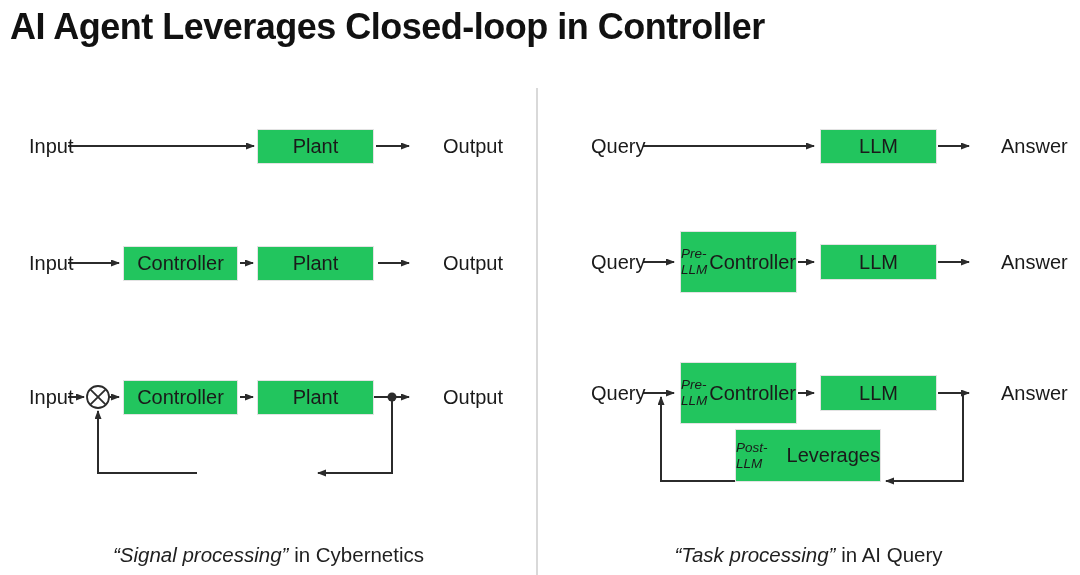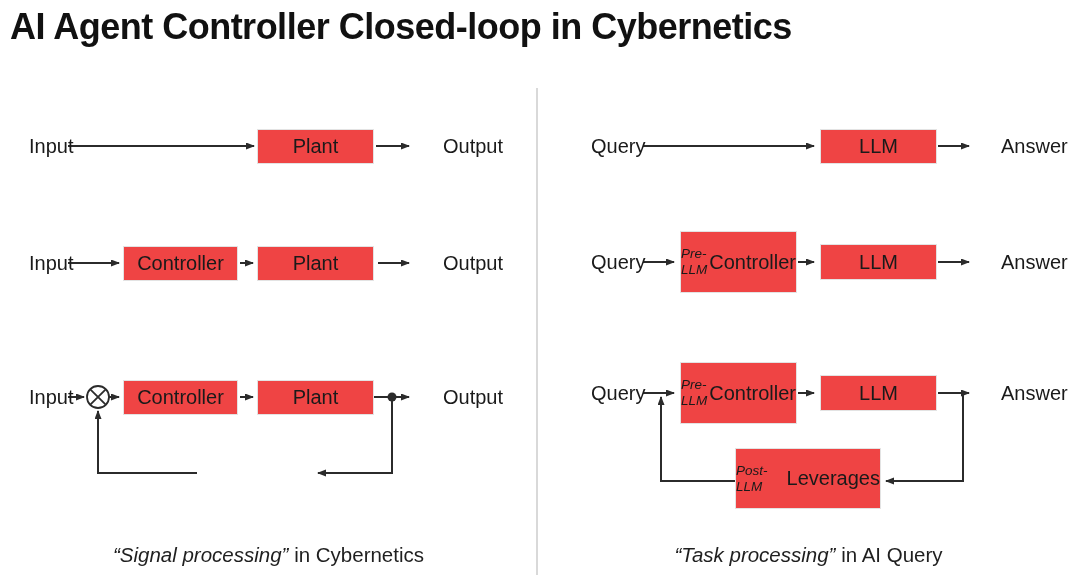--- a/index.html
+++ b/index.html
@@ -16,41 +16,41 @@
     position:absolute; left:536px; top:88px; width:2px; height:487px;
     background:#d9d9d9;
   }
   .wires { position:absolute; left:0; top:0; }
   .lbl {
     position:absolute; transform:translateY(-50%);
     font-size:20px; white-space:nowrap; color:#1a1a1a;margin-left:19px;
   }
   .node {
     position:absolute; box-sizing:border-box;
-    background:#ef4444; border:1px solid #e3e3e3;
+    background:#22c55e; border:1px solid #e3e3e3;
     display:flex; align-items:center; justify-content:center;
     font-size:20px; color:#1a1a1a;
   }
   .node.tall { flex-direction:row; justify-content:center; line-height:1.15; }
   .node .sub { font-size:13.5px; font-style:italic; }
   .node .main { font-size:20px; }
   .caption {
     position:absolute; top:543px; font-size:20.5px; text-align:center;
     color:#1f1f1f;
   }
   .caption .q { font-style:italic; }
   .caption.cap-left  { left:0;   width:537px; }
   .caption.cap-right { left:537px; width:543px; }
 </style>
 </head>
 <body>
 
 <div class="stage">
 
-  <h1 class="title">AI Agent Controller Closed-loop in Cybernetics</h1>
+  <h1 class="title">AI Agent Leverages Closed-loop in Controller</h1>
   <div class="divider"></div>
 
   <svg class="wires" width="1080" height="575" viewBox="0 0 1080 575">
     <defs>
       <marker id="ah" markerUnits="userSpaceOnUse" markerWidth="10" markerHeight="9" refX="8" refY="3.5" orient="auto">
         <path d="M0,0 L9,3.5 L0,7 Z" fill="#2b2b2b"></path>
       </marker>
     </defs>
     <g stroke="#2b2b2b" stroke-width="2" fill="none">
 
@@ -133,21 +133,21 @@
 
   <div class="lbl" style="left:572px;top:393px">Query</div>
   <div class="node tall" style="left:680px;top:362px;width:117px;height:62px">
     <div class="sub">Pre-LLM</div>
     <div class="main">Controller</div>
   </div>
   <div class="node" style="left:820px;top:375px;width:117px;height:36px">
     <span>LLM</span>
   </div>
   <div class="lbl" style="left:982px;top:393px">Answer</div>
-  <div class="node tall" style="left:735px;top:448px;width:146px;height:61px">
+  <div class="node tall" style="left:735px;top:429px;width:146px;height:53px">
     <div class="sub">Post-LLM</div>
     <div class="main">Leverages</div>
   </div>
 
   <div class="caption cap-right">
     <span class="q">“Task processing”</span><span> in AI Query</span>
   </div>
 
 </div>
 

